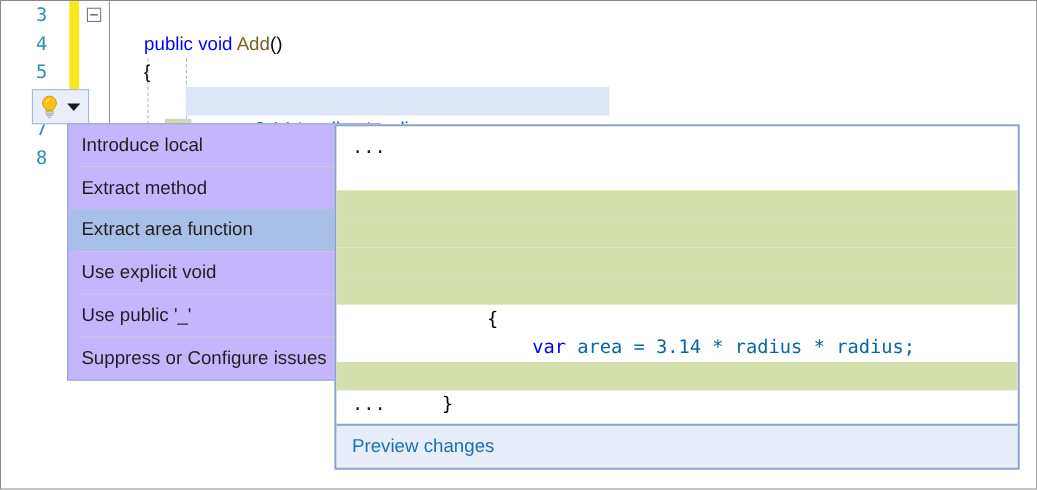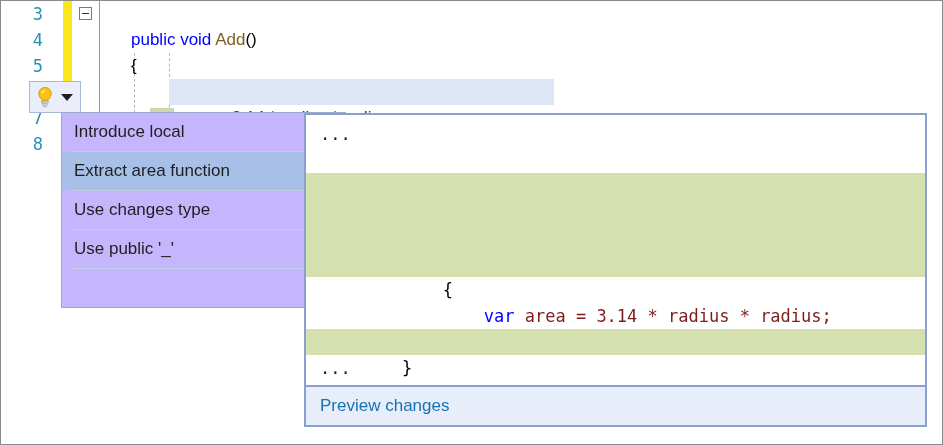--- a/index.html
+++ b/index.html
@@ -39,21 +39,21 @@
     position:absolute;left:0;right:0;height:26px;line-height:26px;white-space:pre;
     font-family:Liberation Sans, sans-serif;
     font-size:17px;color:#1a1a3e;
   }
   .code-line .txt{position:absolute;left:130px;}
   .sel-hl{position:absolute;background:#dde6f5;height:26px;}
   .kw{color:#0000ff;}
   .kw-hl{color:#0000ff;background:#cdd7b0;}
   .type{color:#7a6021;}
   .gray{color:#9a9a9a;}
-  .plain{color:#7f1d1d;text-align:center;}
+  .plain{color:#0369a1;text-align:center;}
   .blk{color:#000000;}
 
   
   .bulb-box{
     position:absolute;left:28px;top:80px;width:52px;height:32px;
     box-sizing:border-box;border:1px solid #a8b8d8;background:#e9eefa;
     display:flex;align-items:center;
   }
   .bulb-ic{width:24px;height:24px;margin-left:3px;}
   .bulb-arrow{
@@ -154,40 +154,44 @@
   </div>
 
   <div class="menu">
 
     <div class="mi">
       <span>Introduce local</span>
       <span class="mi-arrow"></span>
     </div>
     <div class="mi-sep"></div>
 
+    <div class="mi">
+      <span>Extract method</span>
+    </div>
 
     <div class="mi sel">
       <span>Extract area function</span>
       <span class="mi-arrow-btn">
         <span class="mi-arrow"></span>
       </span>
     </div>
     <div class="mi-sep"></div>
 
     <div class="mi">
-      <span>Use changes type</span>
+      <span>Use explicit void</span>
     </div>
     <div class="mi-sep"></div>
 
     <div class="mi">
       <span>Use public '_'</span>
     </div>
     <div class="mi-sep"></div>
 
     <div class="mi">
+      <span>Suppress or Configure issues</span>
       <span class="mi-arrow" style="right:10px;"></span>
     </div>
   </div>
 
   <div class="preview">
     <div class="pv-code">
 
       <div class="pv-line">...</div>
 
       <div class="pv-line">

